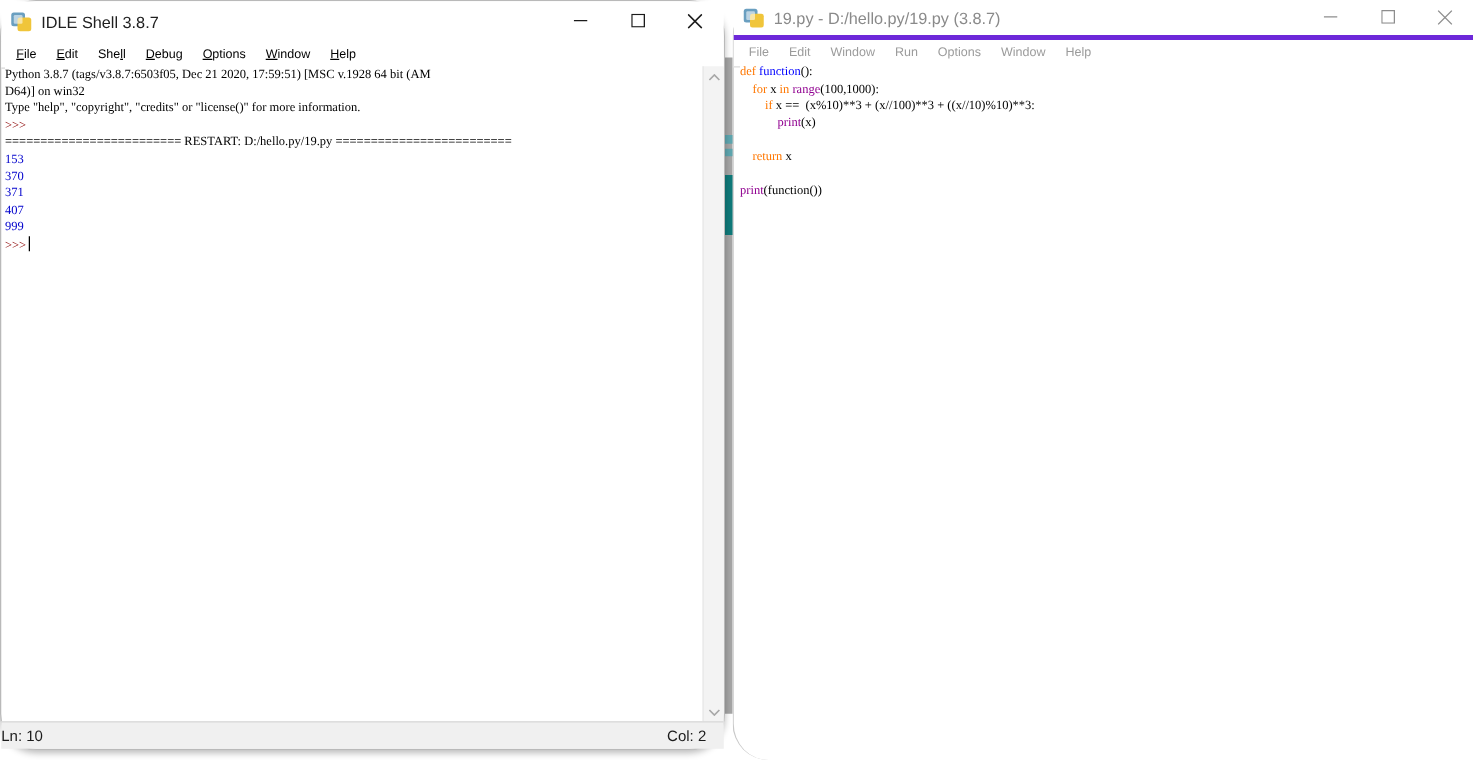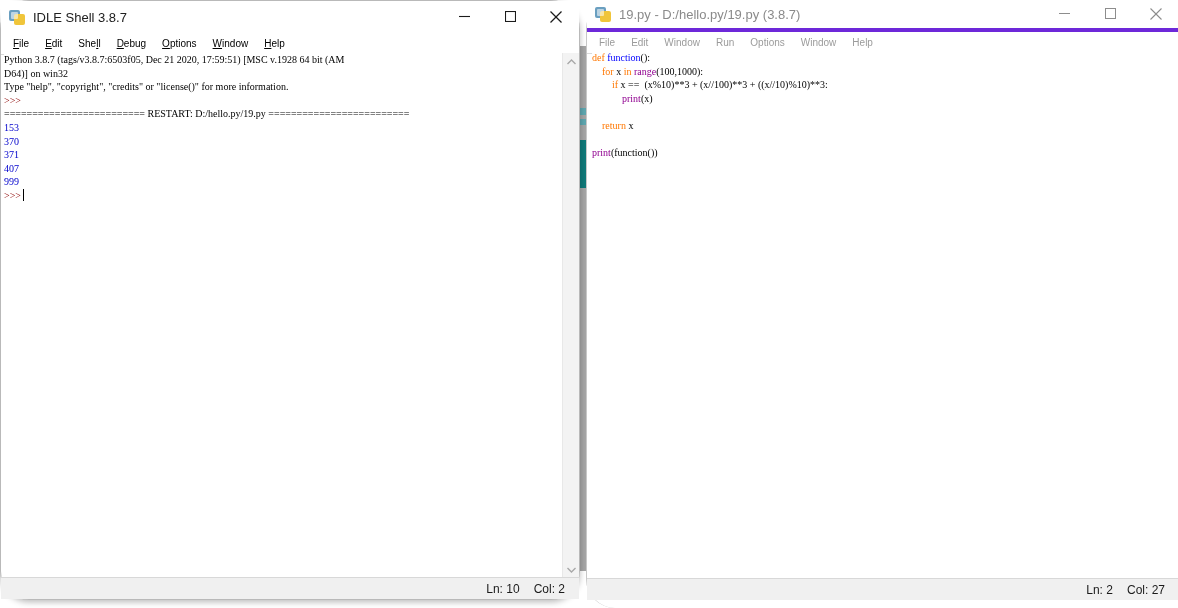--- a/index.html
+++ b/index.html
@@ -129,21 +129,21 @@
   }
 
   
   .statusbar {
     position: absolute;
     height: 22px;
     background: #f0f0f0;
     border-top: 1px solid #d8d8d8;
     display: flex;
     align-items: center;
-    justify-content: flex-end;
+    justify-content: space-between;
     box-sizing: border-box;
     font-size: 12px;
     color: #1b1b1b;
   }
   .status-cell { margin-right: 14px; white-space: nowrap; }
 
   
   .vscroll {
     position: absolute;
     width: 17px;
@@ -203,24 +203,20 @@
     <span class="menu-item inactive">Edit</span>
     <span class="menu-item inactive">Window</span>
     <span class="menu-item inactive">Run</span>
     <span class="menu-item inactive">Options</span>
     <span class="menu-item inactive">Window</span>
     <span class="menu-item inactive">Help</span>
   </div>
 
   <div class="textarea" id="editor-code" style="left:5px; top:51px; width:1150px; height:520px;"><div class="code-line"><span class="tok-kw">def </span><span class="tok-name">function</span><span class="tok-plain">():</span></div><div class="code-line"><span class="tok-plain">    </span><span class="tok-kw">for </span><span class="tok-plain">x </span><span class="tok-kw">in </span><span class="tok-builtin">range</span><span class="tok-plain">(100,1000):</span></div><div class="code-line"><span class="tok-plain">        </span><span class="tok-kw">if </span><span class="tok-plain">x ==  (x%10)**3 + (x//100)**3 + ((x//10)%10)**3:</span></div><div class="code-line"><span class="tok-plain">            </span><span class="tok-builtin">print</span><span class="tok-plain">(x)</span></div><div class="code-line">&nbsp;</div><div class="code-line"><span class="tok-plain">    </span><span class="tok-kw">return </span><span class="tok-plain">x</span></div><div class="code-line">&nbsp;</div><div class="code-line"><span class="tok-builtin">print</span><span class="tok-plain">(function())</span></div></div>
 
-  <div class="statusbar" style="left:0px; top:578px; width:592px;">
-    <span class="status-cell">Ln: 2</span>
-    <span class="status-cell">Col: 27</span>
-  </div>
 </div>
 
 <div class="bg-scrollbar" style="left:580px; top:46px; width:6px; height:525px; background:#a6a6a6;"></div>
 <div class="bg-scrollbar" style="left:580px; top:140px; width:6px; height:48px; background:#0f7a7a;"></div>
 <div class="bg-scrollbar" style="left:580px; top:108px; width:6px; height:7px; background:#5fa7b0;"></div>
 <div class="bg-scrollbar" style="left:580px; top:119px; width:6px; height:6px; background:#5fa7b0;"></div>
 
 <div class="window" id="shell-window" style="left:0px; top:0px; width:580px; height:600px; border:1px solid #b9b9b9; box-shadow:0 2px 6px rgba(0,0,0,.28);">
 
   <div class="titlebar" style="width:578px;">

